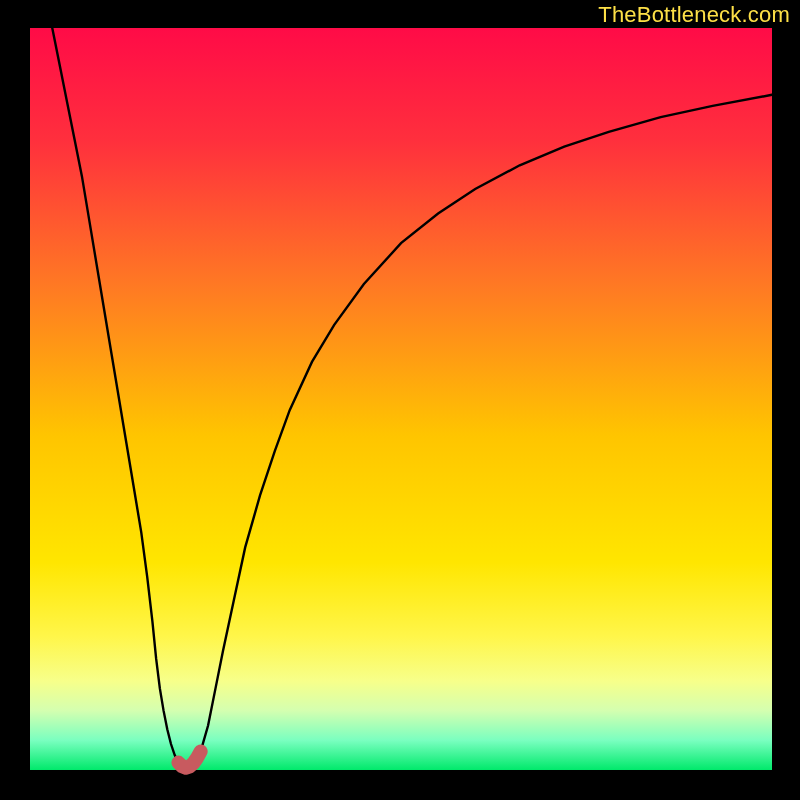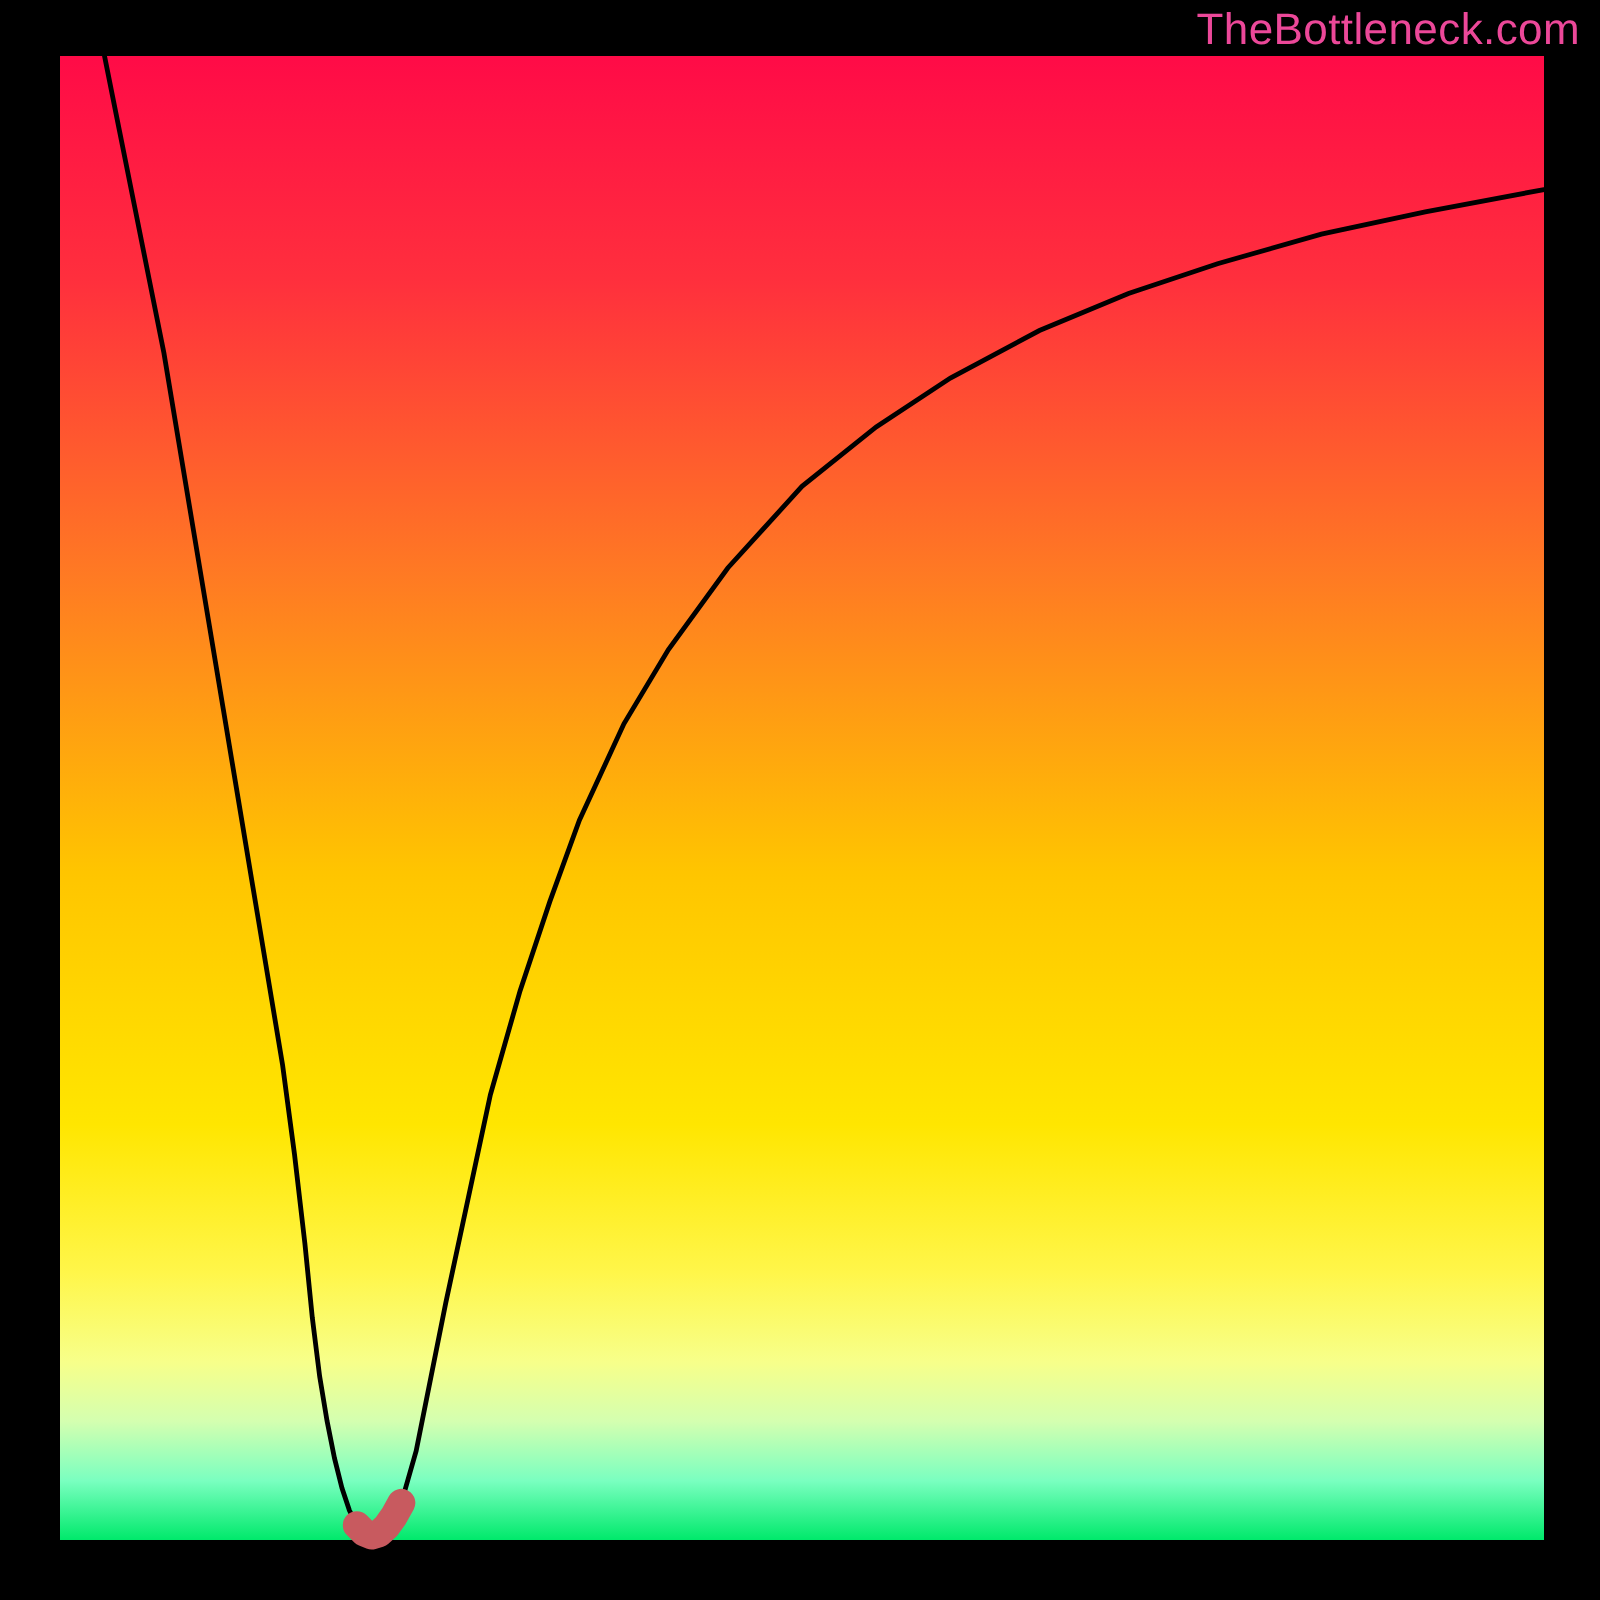--- a/index.html
+++ b/index.html
@@ -16,21 +16,21 @@
     left: 0;
     top: 0;
     width: 800px;
     height: 800px;
     background: #000;
   }
   .watermark {
     position: absolute;
     top: 2px;
     right: 10px;
-    color: #ec4899;
+    color: #fde047;
     font-size: 22px;
     letter-spacing: 0.2px;
     z-index: 10;
     user-select: none;
   }
   svg {
     position: absolute;
     left: 0;
     top: 0;
   }

